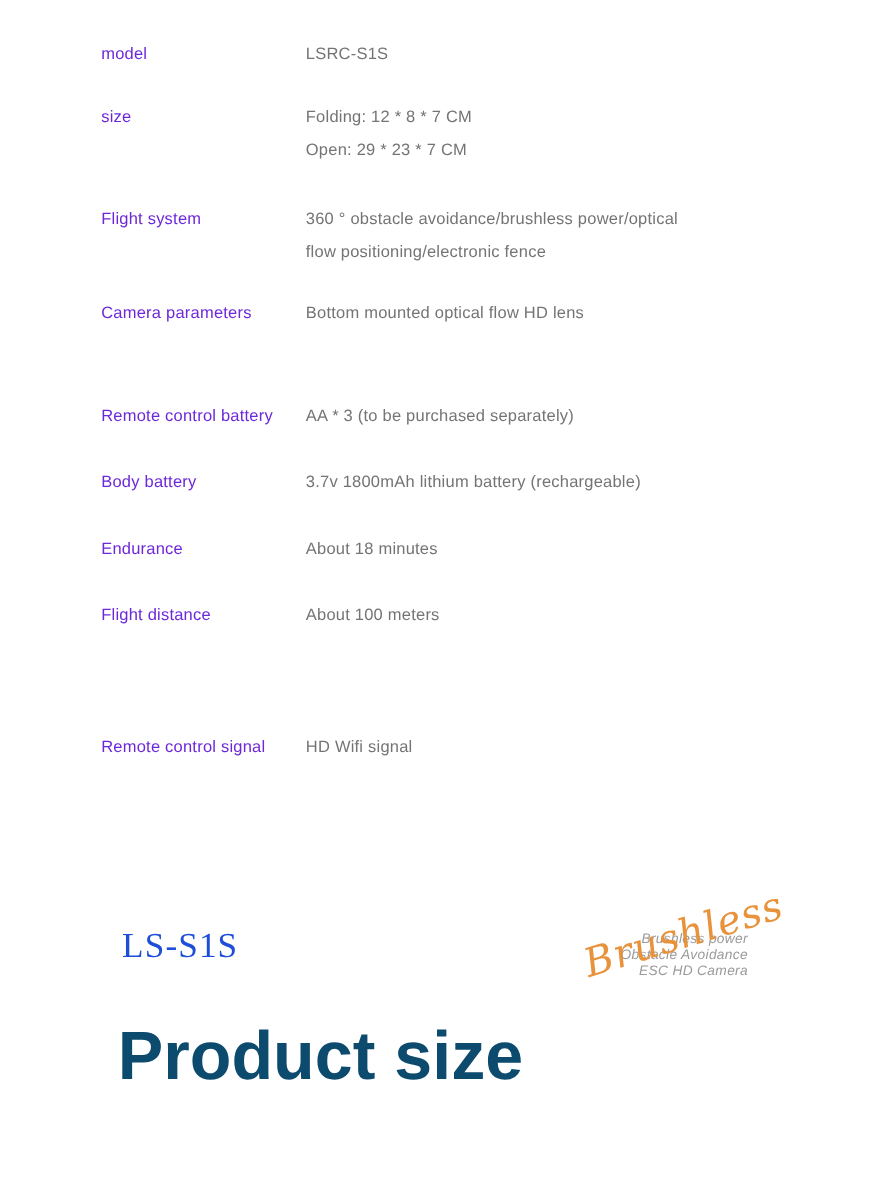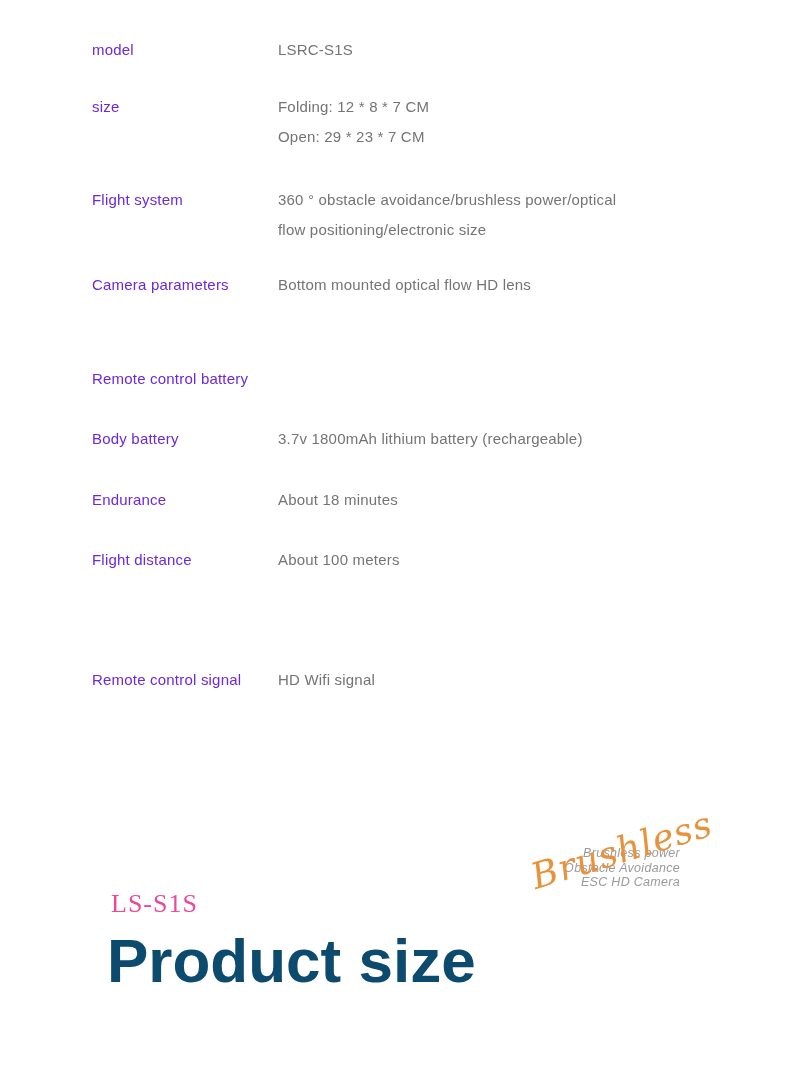--- a/index.html
+++ b/index.html
@@ -42,25 +42,24 @@
   }
   .spec-value .line {
     display: block;
   }
   
   .logo {
     position: absolute;
     left: 111px;
     top: 841px;
     font-family: "Liberation Serif", serif;
-    font-size: 26px;
+    font-size: 32px;
     font-weight: 500;
-    color: #ec4899;
+    color: #1d4ed8;
     letter-spacing: 1px;
-    margin-top: 48px;
   }
   .tagline {
     position: absolute;
     left: 430px;
     top: 846px;
     width: 250px;
     text-align: right;
     font-style: italic;
     font-size: 12.5px;
     line-height: 14.5px;
@@ -98,29 +97,29 @@
 
   <div class="spec-row" style="top:35px">
     <span class="spec-label">model</span><span class="spec-value"><span class="line">LSRC-S1S</span></span>
   </div>
 
   <div class="spec-row" style="top:92px">
     <span class="spec-label">size</span><span class="spec-value"><span class="line">Folding: 12 * 8 * 7 CM</span><span class="line">Open: 29 * 23 * 7 CM</span></span>
   </div>
 
   <div class="spec-row" style="top:185px">
-    <span class="spec-label">Flight system</span><span class="spec-value"><span class="line">360 ° obstacle avoidance/brushless power/optical</span><span class="line">flow positioning/electronic size</span></span>
+    <span class="spec-label">Flight system</span><span class="spec-value"><span class="line">360 ° obstacle avoidance/brushless power/optical</span><span class="line">flow positioning/electronic fence</span></span>
   </div>
 
   <div class="spec-row" style="top:270px">
     <span class="spec-label">Camera parameters</span><span class="spec-value"><span class="line">Bottom mounted optical flow HD lens</span></span>
   </div>
 
   <div class="spec-row" style="top:364px">
-    <span class="spec-label">Remote control battery</span>
+    <span class="spec-label">Remote control battery</span><span class="spec-value"><span class="line">AA * 3 (to be purchased separately)</span></span>
   </div>
 
   <div class="spec-row" style="top:424px">
     <span class="spec-label">Body battery</span><span class="spec-value"><span class="line">3.7v 1800mAh lithium battery (rechargeable)</span></span>
   </div>
 
   <div class="spec-row" style="top:485px">
     <span class="spec-label">Endurance</span><span class="spec-value"><span class="line">About 18 minutes</span></span>
   </div>
 

